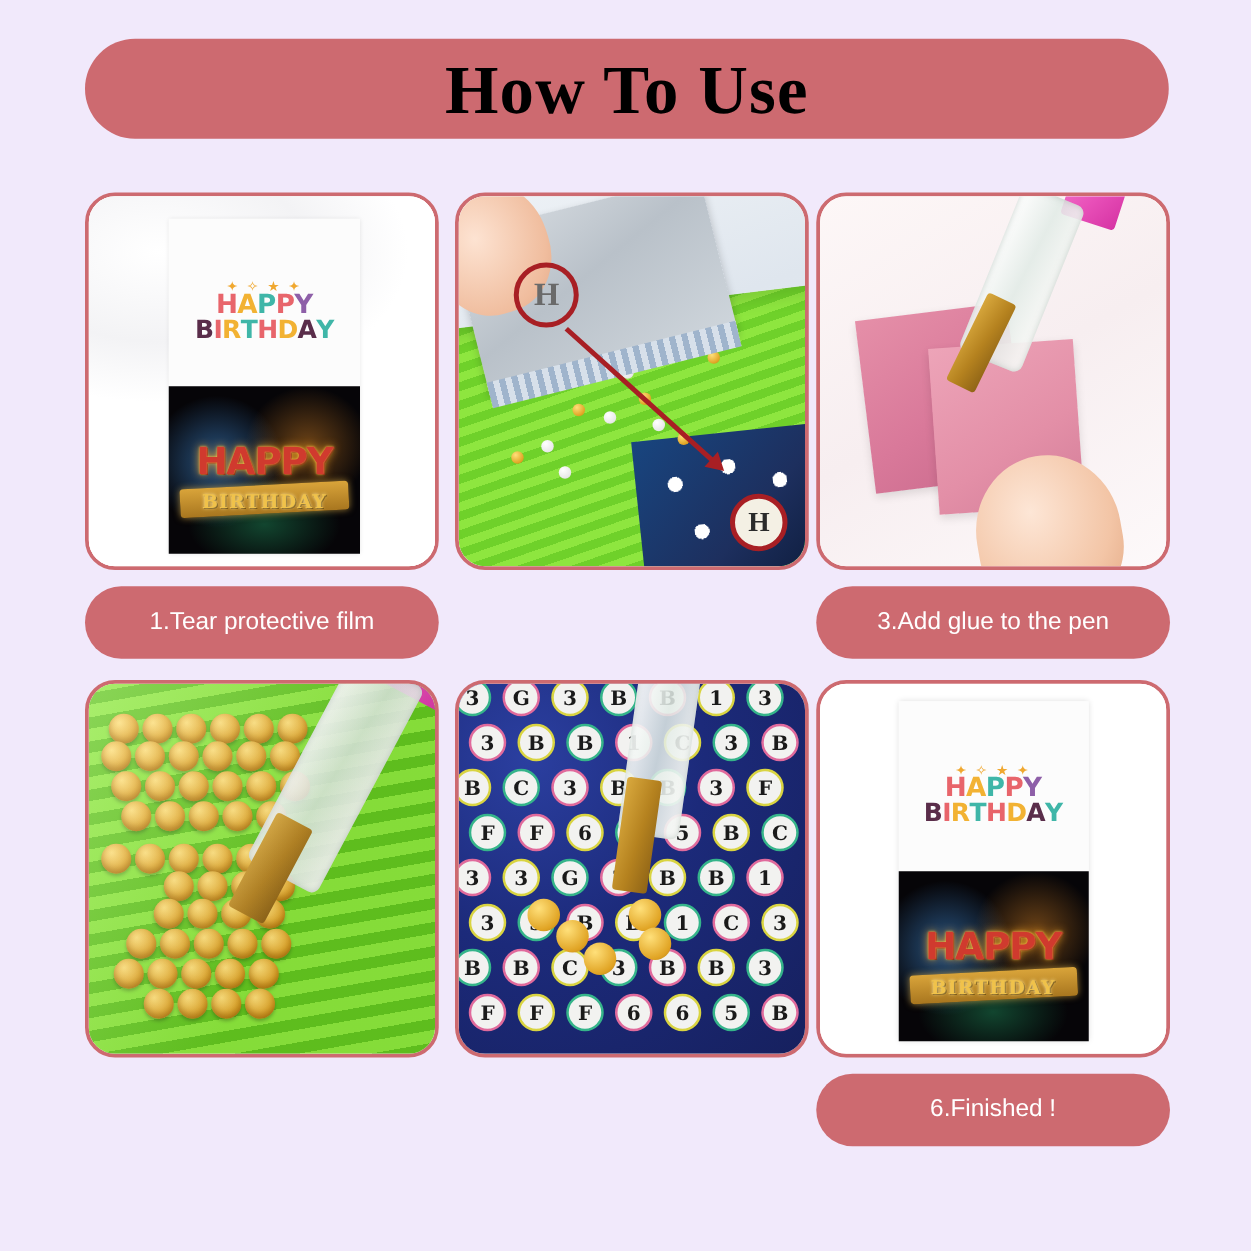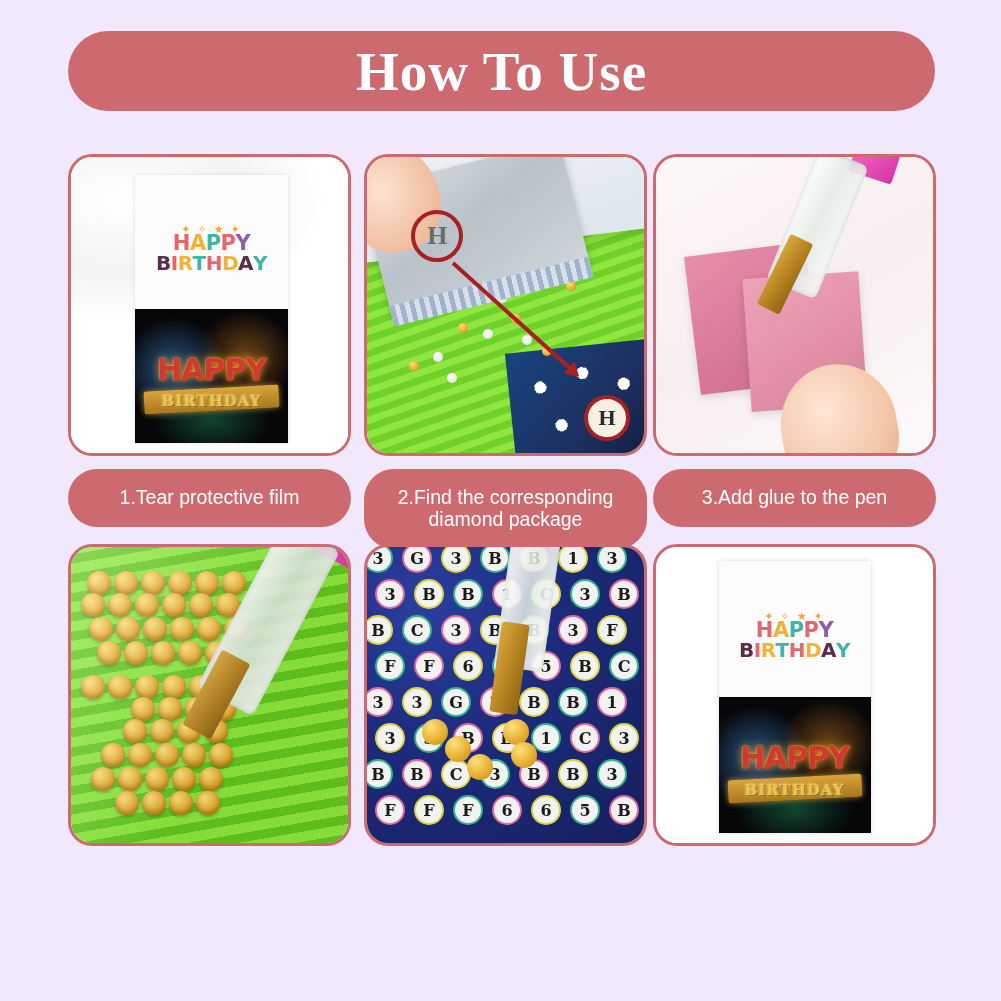--- a/index.html
+++ b/index.html
@@ -15,21 +15,21 @@
   
   .title-banner {
     position: absolute;
     left: 68px; top: 31px;
     width: 867px; height: 80px;
     background: #cd6a70;
     border-radius: 40px;
     display: flex; align-items: center; justify-content: center;
   }
   .title-text {
-    color: #ffffff;
+    color: #000000;
     font-family: "Liberation Serif", serif;
     font-weight: bold;
     font-size: 55px;
     letter-spacing: 1px;
     line-height: 1;
   }
 
   
   .grid {
     position: absolute;
@@ -363,22 +363,20 @@
         <div class="drill gold" style="left:63%;top:64%;width:10px;height:10px;"></div>
 
         <div class="packet2"></div>
         <div class="thumb2"></div>
 
         <div class="arrow-line"></div>
         <div class="circle-mark cm1">H</div>
         <div class="circle-mark cm2">H</div>
       </div>
     </div>
-    <div class="caption">2.Find the corresponding
-diamond package</div>
   </div>
 
   <div class="step c2 r0">
     <div class="photo-frame">
       <div class="photo p3">
         <div class="pad pad-a"></div>
         <div class="pad pad-b"></div>
         <div class="finger3"></div>
         <div class="pen pen3">
           <div class="pen-cap"></div>
@@ -546,15 +544,16 @@
               <div class="glowB"></div>
               <div class="glowC"></div>
               <div class="bead-banner"></div>
               <div class="bead-happy">HAPPY</div>
               <div class="bead-birthday">BIRTHDAY</div>
             </div>
           </div>
         </div>
       </div>
     </div>
+    <div class="caption">6.Finished !</div>
   </div>
 
 </div>
 
 </body></html>

